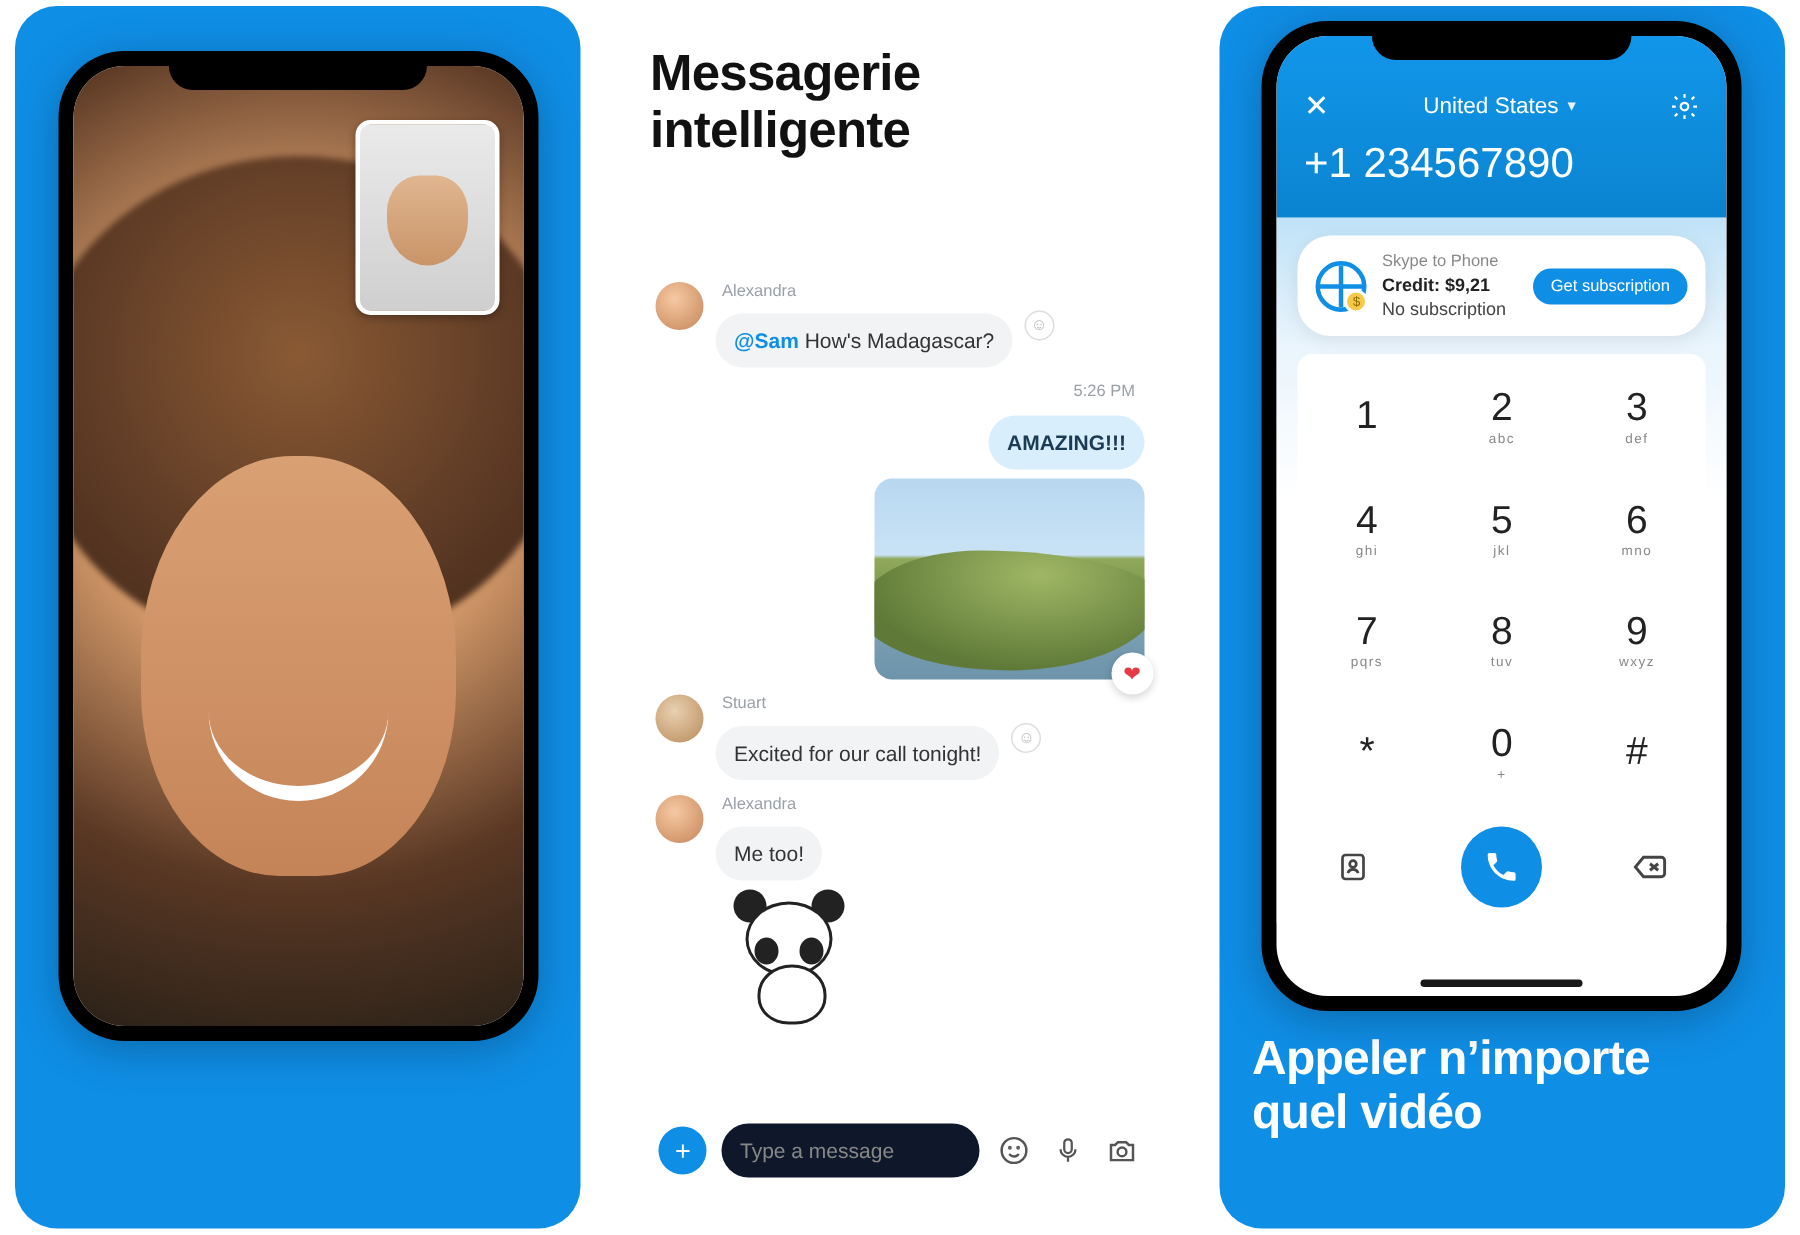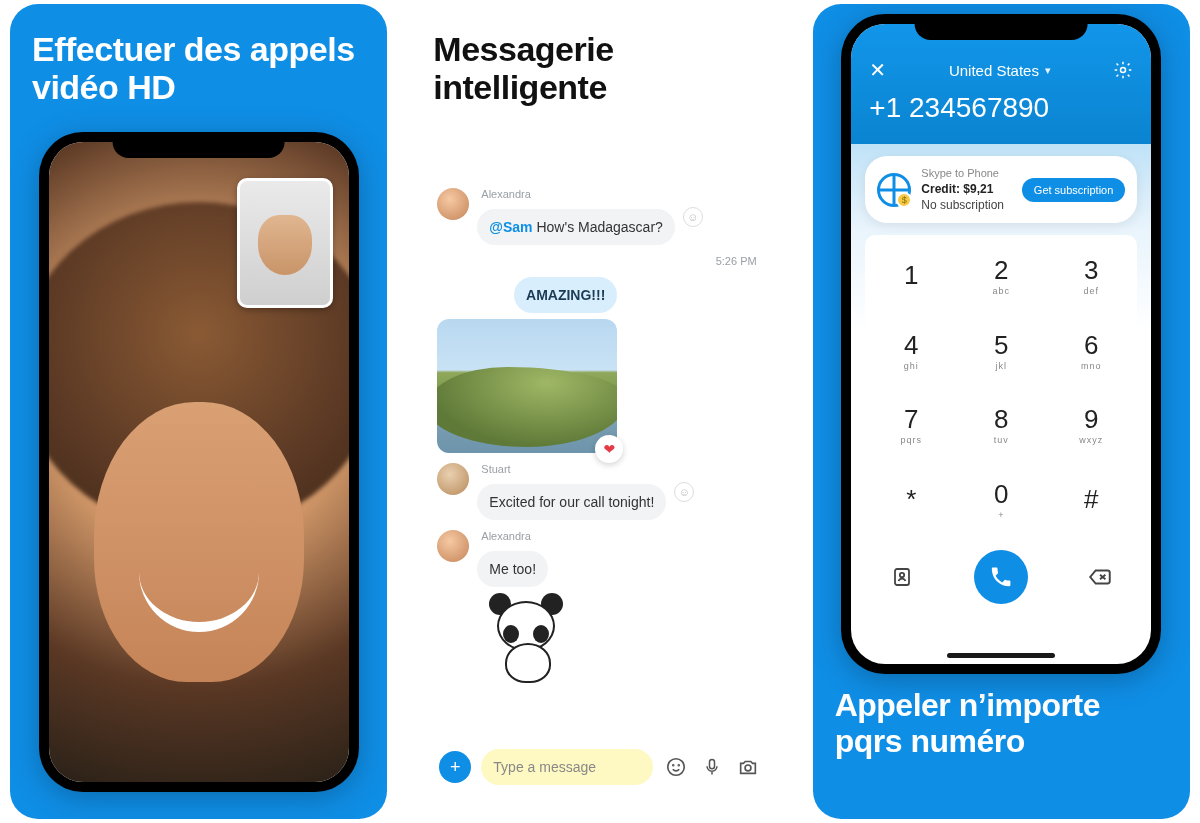--- a/index.html
+++ b/index.html
@@ -148,21 +148,21 @@
     padding: 4px 4px 0 4px;
   }
   .thread {
     flex: 1;
     display: flex;
     flex-direction: column;
     gap: 10px;
     padding: 30px 4px 8px 4px;
   }
   .msg-row { display: flex; align-items: flex-start; gap: 8px; }
-  .msg-row.right { justify-content: flex-start; }
+  .msg-row.right { justify-content: flex-end; }
   .avatar {
     width: 32px; height: 32px; border-radius: 50%;
     background: radial-gradient(circle at 40% 35%, #f6c9a3, #c58458);
     flex-shrink: 0;
   }
   .avatar.stuart { background: radial-gradient(circle at 40% 35%, #e9d0b0, #b88a5a); }
   .sender {
     font-size: 11px;
     color: #9aa0a6;
     margin: 0 0 3px 4px;
@@ -242,21 +242,21 @@
     padding: 10px 6px 14px 6px;
   }
   .plus-btn {
     width: 32px; height: 32px; border-radius: 50%;
     background: #0f8ee6; color: #fff;
     display: flex; align-items: center; justify-content: center;
     font-size: 18px;
   }
   .input {
     flex: 1;
-    background: #fef9c3;
+    background: #0f172a;
     border-radius: 20px;
     height: 36px;
     display: flex; align-items: center;
     padding: 0 12px;
     color: #888;
     font-size: 14px;
   }
   .comp-icon {
     width: 26px; height: 26px;
     color: #555;
@@ -357,21 +357,20 @@
     display:flex; align-items:center; justify-content:center;
     font-size:22px;
   }
 
   svg { display:block; }
 </style>
 </head>
 <body>
 
 <div class="card card-blue card1">
-  <div class="card-title">Effectuer des appels vidéo HD</div>
   <div class="phone">
     <div class="notch"></div>
     <div class="phone-screen">
       <div class="avatar-face">
         <div class="hair"></div>
         <div class="face"></div>
         <div class="smile"></div>
       </div>
       <div class="pip"></div>
     </div>
@@ -568,14 +567,14 @@
                 <path d="M12 10l5 4M17 10l-5 4"></path>
               </svg>
           </div>
         </div>
       </div>
 
       <div class="home-indicator"></div>
     </div>
   </div>
 
-  <div class="card-title-bottom">Appeler n’importe pqrs numéro</div>
+  <div class="card-title-bottom">Appeler n’importe quel vidéo</div>
 </div>
 
 </body></html>

